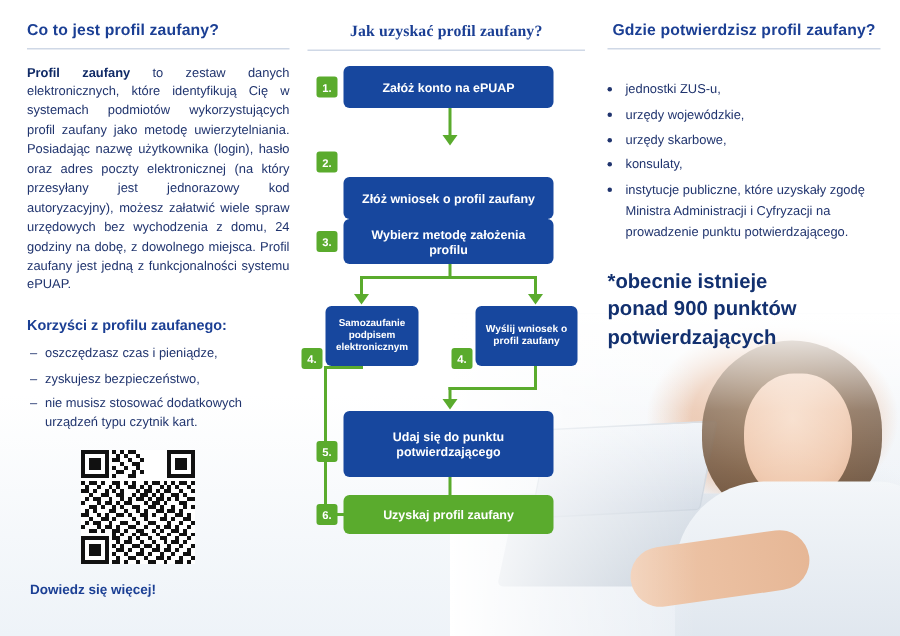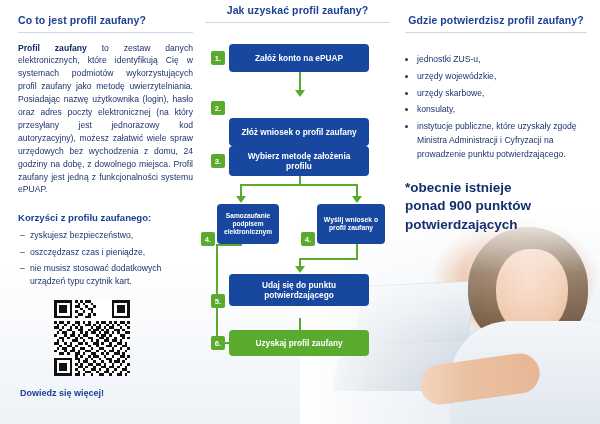--- a/index.html
+++ b/index.html
@@ -135,22 +135,22 @@
   </div>
 
   <div class="col c1" style="top:14px;">
     <h2 class="head">Co to jest profil zaufany?</h2>
     <div class="rule"></div>
     <p class="body-text">
       <b>Profil zaufany</b><span> to zestaw danych elektronicznych, które identyfikują Cię w systemach podmiotów wykorzystujących profil zaufany jako metodę uwierzytelniania. Posiadając nazwę użytkownika (login), hasło oraz adres poczty elektronicznej (na który przesyłany jest jednorazowy kod autoryzacyjny), możesz załatwić wiele spraw urzędowych bez wychodzenia z domu, 24 godziny na dobę, z dowolnego miejsca. Profil zaufany jest jedną z funkcjonalności systemu ePUAP.</span>
     </p>
     <div class="subhead">Korzyści z profilu zaufanego:</div>
     <ul class="bullets dash">
+      <li>oszczędzasz czas i pieniądze,</li>
       <li>zyskujesz bezpieczeństwo,</li>
-      <li>oszczędzasz czas i pieniądze,</li>
       <li>nie musisz stosować dodatkowych urządzeń typu czytnik kart.</li>
     </ul>
   </div>
 
   <div class="qr-wrap">
     <svg class="qr" viewBox="0 0 29 29" shape-rendering="crispEdges">
       <rect width="29" height="29" fill="#ffffff"></rect>
       <g fill="#111111">
         <rect x="0" y="0" width="7" height="1"></rect>
           <rect x="0" y="6" width="7" height="1"></rect>
@@ -370,21 +370,21 @@
           <rect x="14" y="28" width="1" height="1"></rect>
         <rect x="17" y="28" width="2" height="1"></rect>
           <rect x="21" y="28" width="1" height="1"></rect>
           <rect x="24" y="28" width="2" height="1"></rect>
         <rect x="27" y="28" width="1" height="1"></rect>
       </g>
     </svg>
   </div>
   <div class="more">Dowiedz się więcej!</div>
 
-  <div class="col c2" style="top:4px;">
+  <div class="col c2" style="top:16px;font-family:Liberation Serif, serif;">
     <h2 class="head">Jak uzyskać profil zaufany?</h2>
     <div class="rule"></div>
   </div>
 
   <div class="flow">
 
     <div class="vline" style="left:94px;top:36px;height:20px;"></div>
     <div class="arrow" style="left:90px;top:54px;"></div>
     <div class="vline" style="left:94px;top:86px;height:20px;"></div>
     <div class="arrow" style="left:90px;top:104px;"></div>
@@ -427,21 +427,21 @@
     <div class="node blue" style="left:12px;top:168px;width:62px;height:40px;font-size:6.6px;">
       <span>Samozaufanie podpisem elektronicznym</span>
     </div>
     <div class="num" style="left:-4px;top:196px;">4.</div>
 
     <div class="node blue" style="left:112px;top:168px;width:68px;height:40px;font-size:6.8px;">
       <span>Wyślij wniosek o profil zaufany</span>
     </div>
     <div class="num" style="left:96px;top:196px;">4.</div>
 
-    <div class="node blue" style="left:24px;top:238px;width:140px;height:32px;text-align:center;">
+    <div class="node blue" style="left:24px;top:238px;width:140px;height:44px;text-align:center;">
       <span>Udaj się do punktu potwierdzającego</span>
     </div>
     <div class="num" style="left:6px;top:258px;">5.</div>
 
     <div class="node green" style="left:24px;top:294px;width:140px;height:26px;">
       <span>Uzyskaj profil zaufany</span>
     </div>
     <div class="num" style="left:6px;top:300px;">6.</div>
   </div>
 

